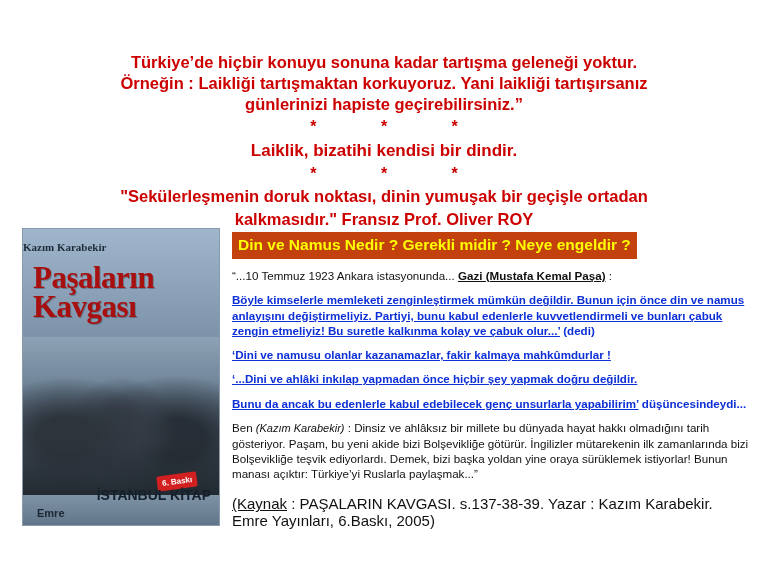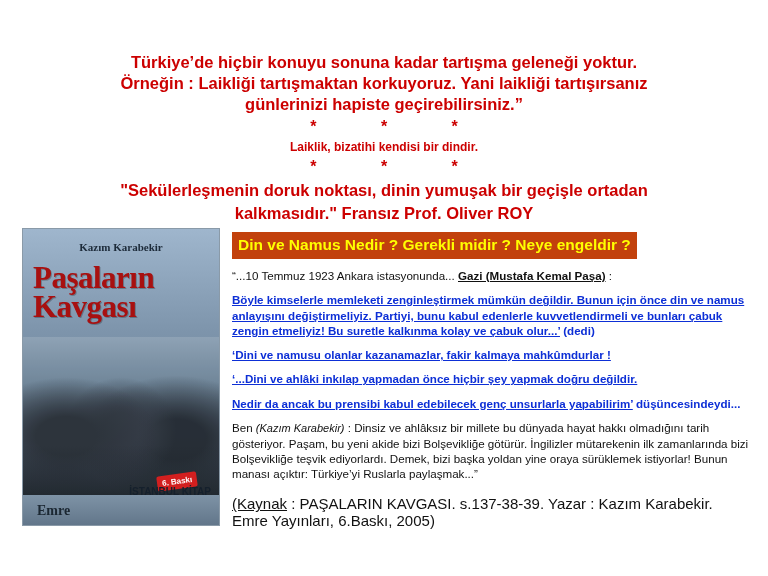--- a/index.html
+++ b/index.html
@@ -37,21 +37,21 @@
     color: #cc0000;
     white-space: pre-wrap;
   }
   .stars {
     font-size: 16px;
     letter-spacing: 30px;
     color: #cc0000;
     margin: 2px 0 0 30px;
   }
   .laik-line {
-    font-size: 12px;
+    font-size: 17px;
     color: #cc0000;
     margin-top: 2px;
   }
   .roy-line {
     font-size: 16.5px;
     color: #cc0000;
     white-space: pre-wrap;
     margin-top: 2px;
   }
 
@@ -63,21 +63,20 @@
     width: 196px;
     height: 296px;
     background: linear-gradient(180deg,#9fb6cd 0%, #7d94ab 35%, #6d8295 70%, #5f7285 100%);
     border: 1px solid #8a9aa8;
     overflow: hidden;
   }
   .book-author {
     position: absolute;
     left: 0; top: 12px;
     width: 100%;
-    text-align: center;
     font-size: 11px;
     font-weight: bold;
     color: #1d2b3a;
     font-family: "Liberation Serif", serif;
   }
   .book-title {
     position: absolute;
     left: 10px; top: 34px;
     width: 176px;
     font-family: "Liberation Serif", serif;
@@ -117,33 +116,33 @@
     background: #d21f1f;
     color: #fff;
     font-size: 8px;
     font-weight: bold;
     padding: 3px 5px;
     border-radius: 2px;
     transform: rotate(-8deg);
   }
   .imprint-right {
     position: absolute;
-    right: 8px; bottom: 28px;
+    right: 8px; bottom: 22px;
     text-align: right;
-    font-size: 10px;
+    font-size: 14px;
     font-weight: bold;
     color: #15202c;
     line-height: 1.1;
   }
   .imprint-left {
     position: absolute;
     left: 14px; bottom: 6px;
-    font-size: 14px;
-    font-weight: bold;
-    font-family: Liberation Serif, serif;
+    font-size: 11px;
+    font-weight: bold;
+    font-family: Liberation Sans, sans-serif;
     color: #1b2732;
   }
 
   
   .right-panel {
     position: absolute;
     left: 232px;
     top: 232px;
     width: 520px;
   }
@@ -220,21 +219,21 @@
 
     <div class="para blue">
       <span class="u">Böyle kimselerle memleketi zenginleştirmek mümkün değildir. Bunun için önce din ve namus anlayışını değiştirmeliyiz. Partiyi, bunu kabul edenlerle kuvvetlendirmeli ve bunları çabuk zengin etmeliyiz! Bu suretle kalkınma kolay ve çabuk olur...’</span><span> (dedi)</span>
     </div>
 
     <div class="para blue u">‘Dini ve namusu olanlar kazanamazlar, fakir kalmaya mahkûmdurlar !</div>
 
     <div class="para blue u">‘...Dini ve ahlâki inkılap yapmadan önce hiçbir şey yapmak doğru değildir.</div>
 
     <div class="para blue">
-      <span class="u">Nedir da ancak bu prensibi kabul edebilecek genç unsurlarla yapabilirim’</span><span> düşüncesindeydi...</span>
+      <span class="u">Bunu da ancak bu edenlerle kabul edebilecek genç unsurlarla yapabilirim’</span><span> düşüncesindeydi...</span>
     </div>
 
     <div class="para">
       <span>Ben </span><span class="small-italic">(Kazım Karabekir)</span><span> : Dinsiz ve ahlâksız bir millete bu dünyada hayat hakkı olmadığını tarih gösteriyor. Paşam, bu yeni akide bizi Bolşevikliğe götürür. İngilizler mütarekenin ilk zamanlarında bizi Bolşevikliğe teşvik ediyorlardı. Demek, bizi başka yoldan yine oraya sürüklemek istiyorlar! Bunun manası açıktır: Türkiye’yi Ruslarla paylaşmak...”</span>
     </div>
 
     <div class="src">
       <span class="u">(Kaynak</span><span> : PAŞALARIN KAVGASI. s.137-38-39. Yazar : Kazım Karabekir. Emre Yayınları, 6.Baskı, 2005)</span>
     </div>
 

